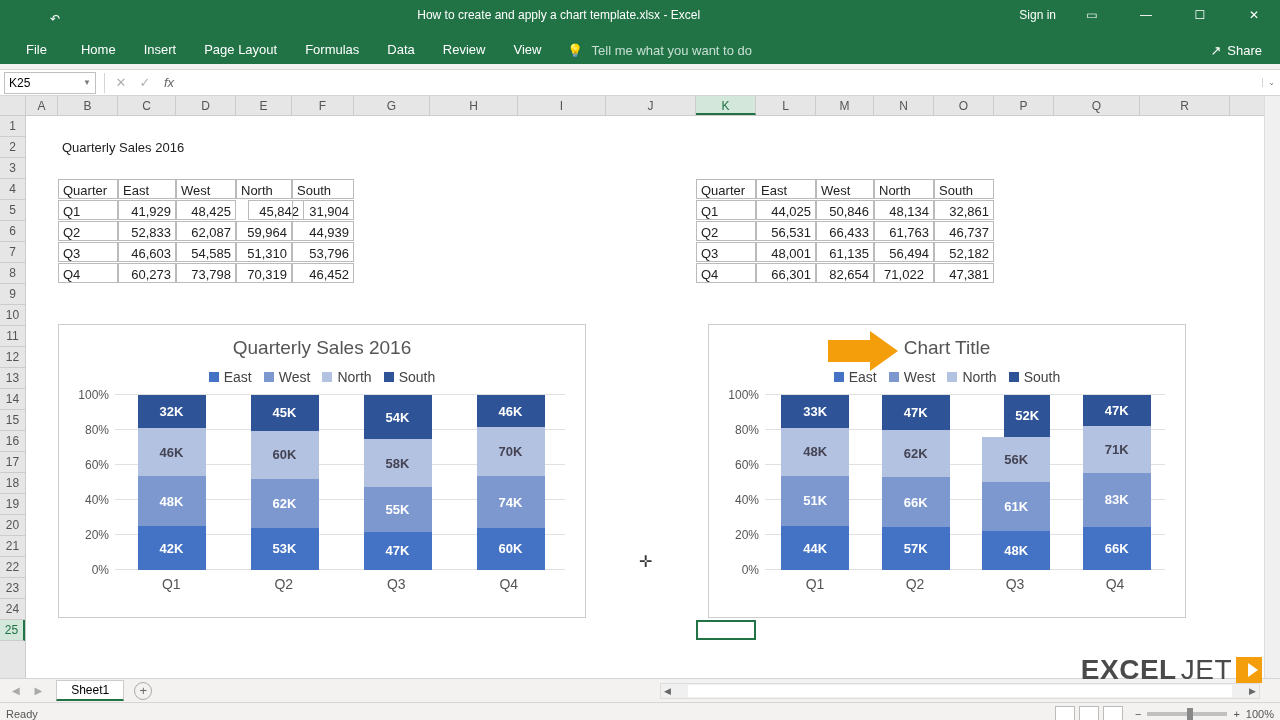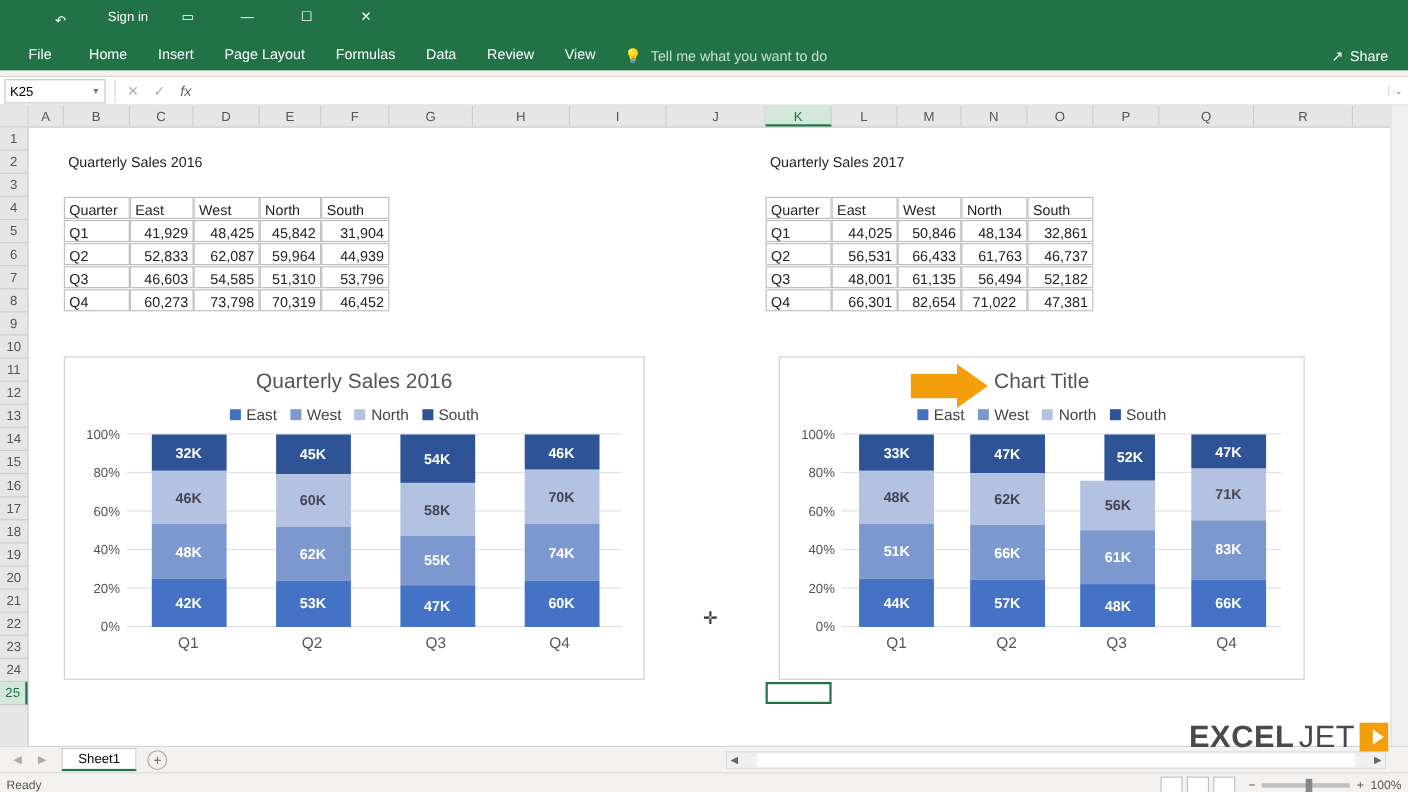--- a/index.html
+++ b/index.html
@@ -98,20 +98,21 @@
   <div class="titlebar-left">
     <div class="autosave">
       <span>AutoSave</span>
       <span class="autosave-toggle"></span>
     </div>
     <span class="qat-btn">🖫</span>
     <span class="qat-btn">↶</span>
     <span class="qat-btn" style="color:#8bb99f">↷</span>
     <span class="qat-btn" style="font-size:9px">▼</span>
   </div>
+  <div class="titlebar-center">How to create and apply a chart template.xlsx - Excel</div>
   <div class="titlebar-right">
     <span>Sign in</span>
     <span class="win-btn">▭</span>
     <span class="win-btn">—</span>
     <span class="win-btn">☐</span>
     <span class="win-btn">✕</span>
   </div>
 </div>
 
 <div class="ribbon-tabs">
@@ -191,30 +192,29 @@
       <div class="row-h">19</div>
       <div class="row-h">20</div>
       <div class="row-h">21</div>
       <div class="row-h">22</div>
       <div class="row-h">23</div>
       <div class="row-h">24</div>
       <div class="row-h active">25</div>
     </div>
   <div class="cells" id="cells">
       <div class="cell " style="left: 32px; top: 21px; width: 200px; height: 20px; line-height: 19px;">Quarterly Sales 2016</div>
-      <div class="cell " style="left: 670px; top: 21px; width: 200px; height: 20px; line-height: 19px;">Quarterly Sales 2017</div>
       <div class="cell tbl-head" style="left: 32px; top: 63px; width: 60px; height: 20px; line-height: 19px;">Quarter</div>
       <div class="cell tbl-head" style="left: 92px; top: 63px; width: 58px; height: 20px; line-height: 19px;">East</div>
       <div class="cell tbl-head" style="left: 150px; top: 63px; width: 60px; height: 20px; line-height: 19px;">West</div>
       <div class="cell tbl-head" style="left: 210px; top: 63px; width: 56px; height: 20px; line-height: 19px;">North</div>
       <div class="cell tbl-head" style="left: 266px; top: 63px; width: 62px; height: 20px; line-height: 19px;">South</div>
       <div class="cell tbl-cell l" style="left: 32px; top: 84px; width: 60px; height: 20px; line-height: 19px;">Q1</div>
       <div class="cell tbl-cell" style="left: 92px; top: 84px; width: 58px; height: 20px; line-height: 19px;">41,929</div>
       <div class="cell tbl-cell" style="left: 150px; top: 84px; width: 60px; height: 20px; line-height: 19px;">48,425</div>
-      <div class="cell tbl-cell" style="left: 210px; top: 84px; width: 56px; height: 20px; line-height: 19px;">45,842</div>
+      <div class="cell tbl-cell" style="left: 222px; top: 84px; width: 56px; height: 20px; line-height: 19px;">45,842</div>
       <div class="cell tbl-cell" style="left: 266px; top: 84px; width: 62px; height: 20px; line-height: 19px;">31,904</div>
       <div class="cell tbl-cell l" style="left: 32px; top: 105px; width: 60px; height: 20px; line-height: 19px;">Q2</div>
       <div class="cell tbl-cell" style="left: 92px; top: 105px; width: 58px; height: 20px; line-height: 19px;">52,833</div>
       <div class="cell tbl-cell" style="left: 150px; top: 105px; width: 60px; height: 20px; line-height: 19px;">62,087</div>
       <div class="cell tbl-cell" style="left: 210px; top: 105px; width: 56px; height: 20px; line-height: 19px;">59,964</div>
       <div class="cell tbl-cell" style="left: 266px; top: 105px; width: 62px; height: 20px; line-height: 19px;">44,939</div>
       <div class="cell tbl-cell l" style="left: 32px; top: 126px; width: 60px; height: 20px; line-height: 19px;">Q3</div>
       <div class="cell tbl-cell" style="left: 92px; top: 126px; width: 58px; height: 20px; line-height: 19px;">46,603</div>
       <div class="cell tbl-cell" style="left: 150px; top: 126px; width: 60px; height: 20px; line-height: 19px;">54,585</div>
       <div class="cell tbl-cell" style="left: 210px; top: 126px; width: 56px; height: 20px; line-height: 19px;">51,310</div>

